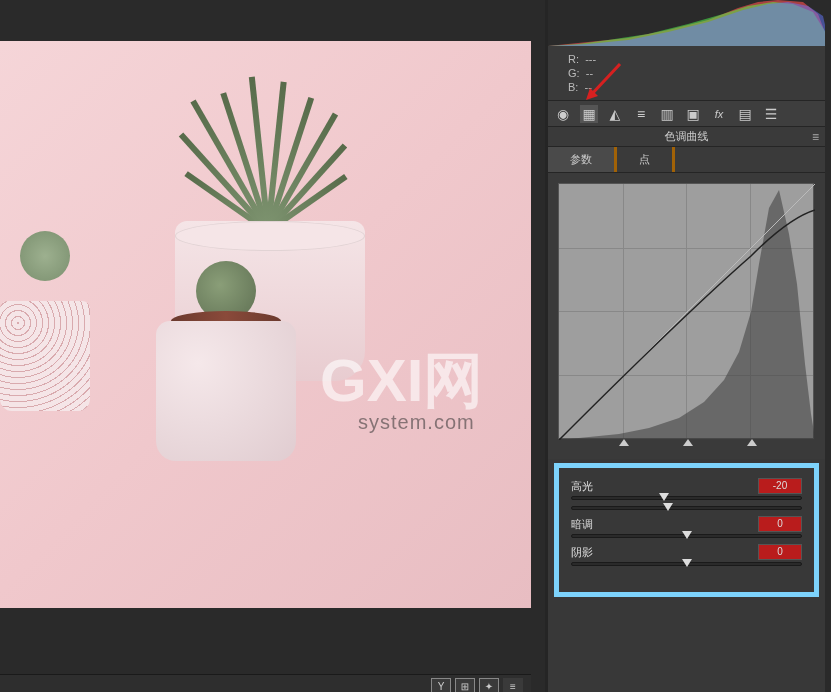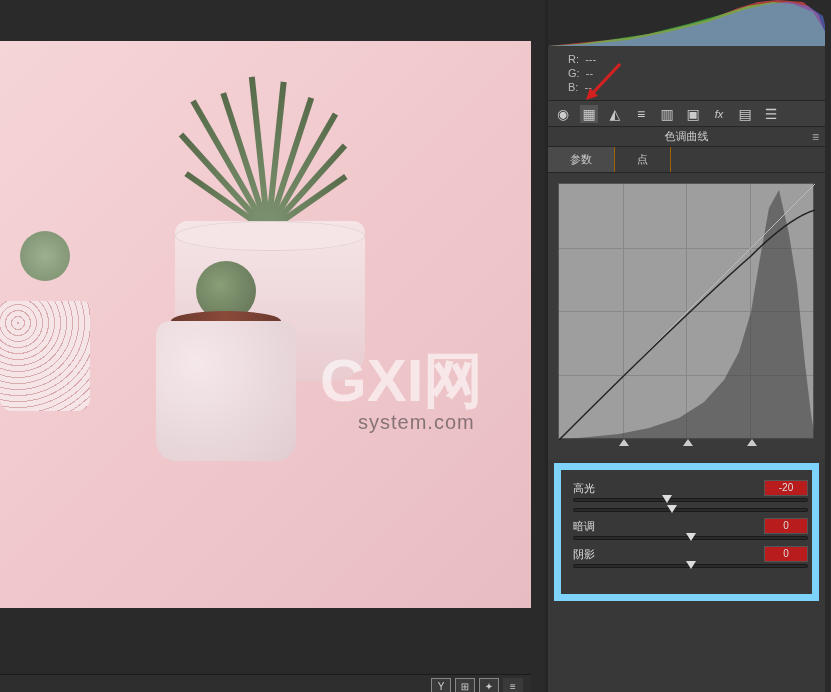--- a/index.html
+++ b/index.html
@@ -36,33 +36,33 @@
 
 .tool-tabs { height: 26px; background: #3e3e3e; display: flex; align-items: center; padding: 0 6px; gap: 8px; border-bottom: 1px solid #252525; }
 .tool-tab { width: 18px; height: 18px; display: flex; align-items: center; justify-content: center; color: #ccc; cursor: pointer; font-size: 14px; }
 .tool-tab.active { background: #555; }
 
 .panel-title-bar { height: 20px; background: #3a3a3a; display: flex; align-items: center; justify-content: center; border-bottom: 1px solid #252525; position: relative; }
 .panel-title { font-size: 11px; color: #ccc; }
 .panel-menu { position: absolute; right: 6px; font-size: 12px; color: #aaa; cursor: pointer; }
 
 .sub-tabs { height: 26px; background: #3a3a3a; display: flex; border-bottom: 1px solid #252525; }
-.sub-tab { padding: 0 22px; display: flex; align-items: center; font-size: 11px; color: #ccc; cursor: pointer; border-right: 1px solid #a16207; }
+.sub-tab { padding: 0 22px; display: flex; align-items: center; font-size: 11px; color: #ccc; cursor: pointer; border-right: 3px solid #a16207; }
 .sub-tab.active { background: #4a4a4a; }
 
 .curve-container { padding: 10px; background: #3a3a3a; }
 .curve-area { width: 256px; height: 256px; background: #9e9e9e; position: relative; border: 1px solid #555; }
 .curve-grid-v, .curve-grid-h { position: absolute; background: #888; }
 .curve-grid-v { width: 1px; height: 100%; top: 0; }
 .curve-grid-h { height: 1px; width: 100%; left: 0; }
 
 .range-markers { position: relative; height: 10px; margin-top: 0px; }
 .marker { position: absolute; width: 0; height: 0; border-left: 5px solid transparent; border-right: 5px solid transparent; border-bottom: 7px solid #ccc; cursor: pointer; }
 
-.sliders-box { margin: 4px 6px 6px 6px; border: 7px solid #7dd3fc; padding: 10px 4px 14px 12px; }
+.sliders-box { margin: 4px 6px 6px 6px; border: 5px solid #7dd3fc; padding: 10px 12px 14px 12px; }
 .slider-row { margin-bottom: 6px; }
 .slider-labels { display: flex; justify-content: space-between; align-items: center; margin-bottom: 2px; }
 .slider-name { font-size: 11px; color: #ddd; }
 .slider-val { width: 44px; height: 16px; background: #b91c1c; border: 1px solid #555; color: #ddd; font-size: 10px; text-align: center; line-height: 14px; }
 .slider-track { height: 4px; background: #2a2a2a; border: 1px solid #1a1a1a; position: relative; border-radius: 2px; }
 .slider-thumb { position: absolute; top: -4px; width: 0; height: 0; border-left: 5px solid transparent; border-right: 5px solid transparent; border-top: 8px solid #ddd; cursor: pointer; transform: translateX(-5px); }
 
 .arrow-annot { position: absolute; left: 584px; top: 60px; width: 40px; height: 40px; pointer-events: none; }
 </style>
 </head>

